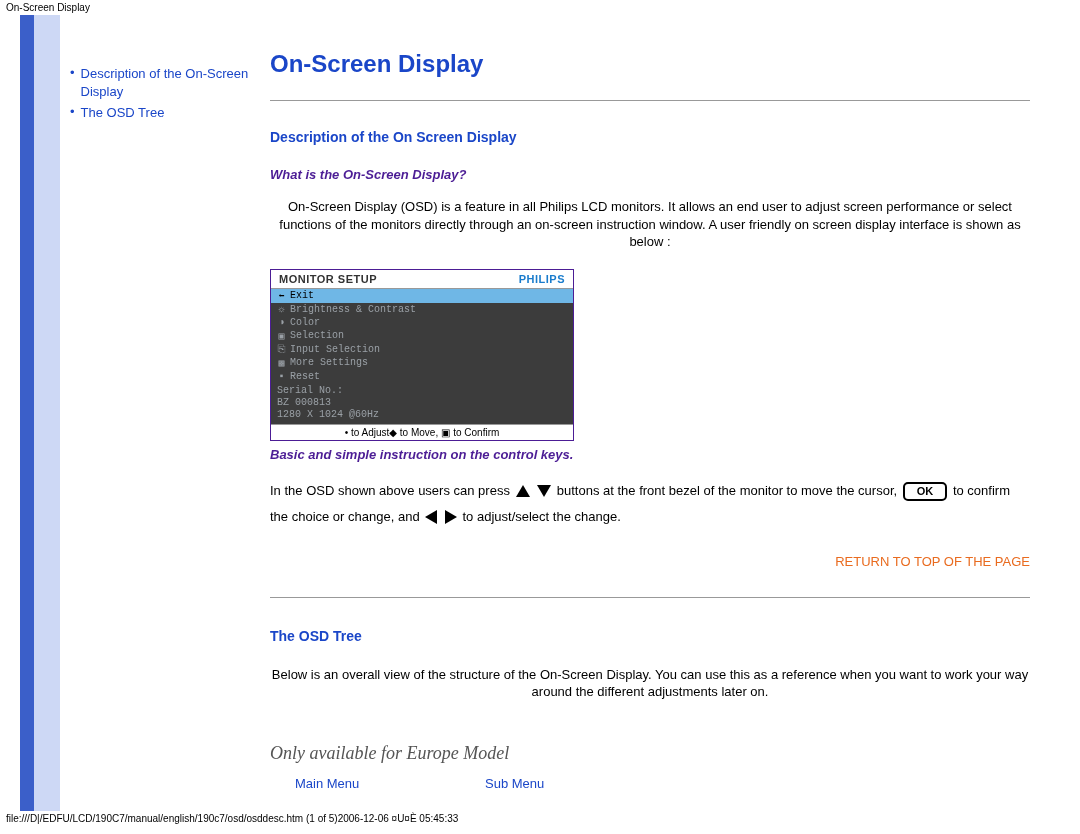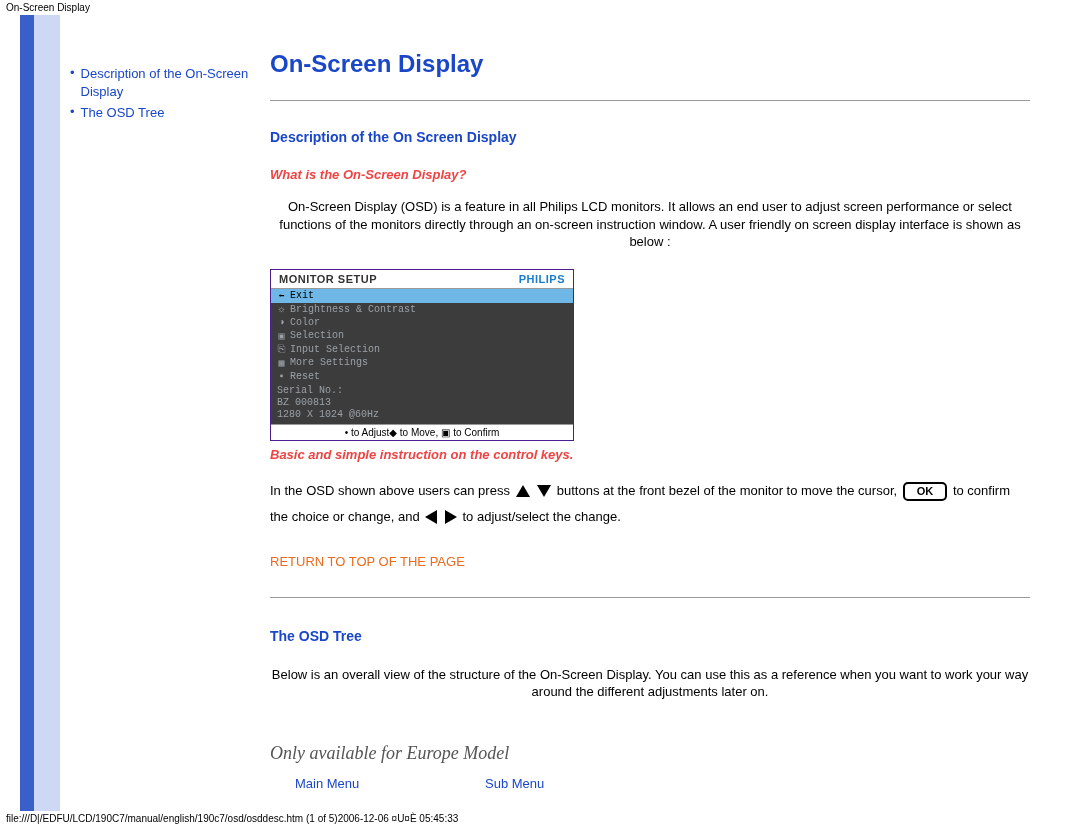--- a/index.html
+++ b/index.html
@@ -72,21 +72,21 @@
     border-top: 1px solid #999;
     margin: 28px 0 30px 0;
   }
   h2.section-heading {
     color: #1a46c8;
     font-size: 14px;
     font-weight: bold;
     margin-bottom: 22px;
   }
   .orange-italic {
-    color: #ef4444;
+    color: #4c1d95;
     font-style: italic;
     font-weight: bold;
     font-size: 13px;
     margin-bottom: 16px;
   }
   p.body-text {
     font-size: 13px;
     line-height: 1.35;
     margin-bottom: 18px;
     text-align: center;
@@ -170,21 +170,21 @@
     vertical-align: middle;
     border: 2px solid #000;
     border-radius: 5px;
     padding: 0px 12px;
     font-size: 11px;
     font-weight: bold;
     line-height: 15px;
     margin: 0 2px;
   }
   .return-link {
-    text-align: left;
+    text-align: right;
     margin: 24px 0 10px 0;
   }
   .return-link a {
     color: #e96b1f;
     text-decoration: none;
     font-size: 13px;
   }
   .europe-note {
     font-style: italic;
     font-family: Georgia, "Times New Roman", serif;

